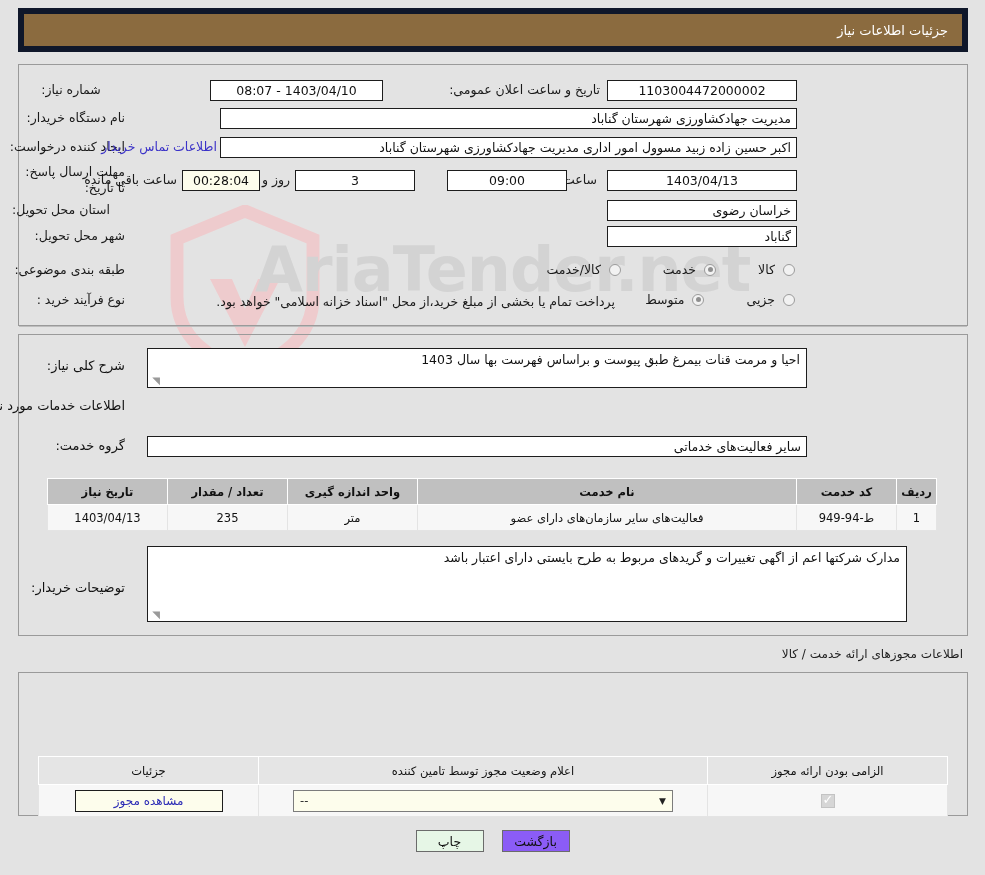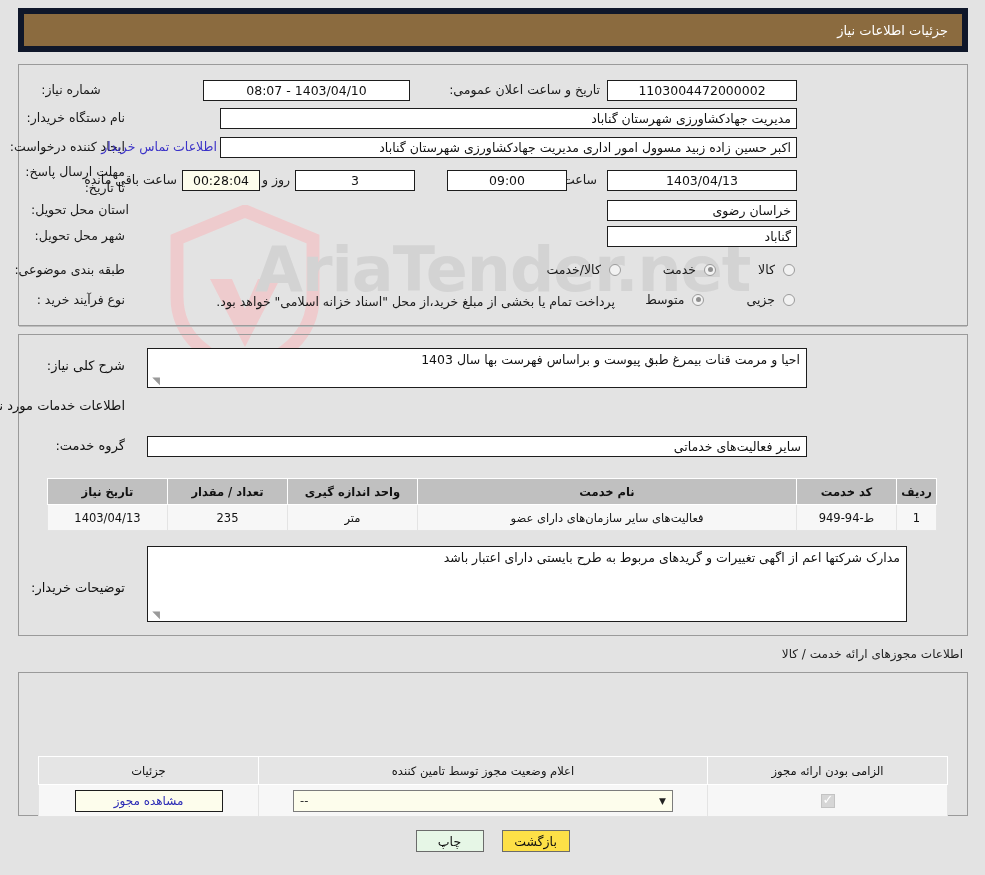--- a/index.html
+++ b/index.html
@@ -263,21 +263,21 @@
     height: 22px;
     min-width: 68px;
     border: 1px solid #6b6b6b;
     display: inline-flex;
     align-items: center;
     justify-content: center;
     cursor: pointer;
     color: #111;
   }
   .btn.print  { background: #e6f6e6; }
-  .btn.back   { background: #fde047; }
+  .btn.back   { background: #8b5cf6; }
 
   .divider {
     position: absolute;
     left: 19px;
     width: 948px;
     height: 0;
     border-top: 1px solid #bdbdbd;
     z-index: 2;
   }
 </style>
@@ -303,21 +303,21 @@
   <div class="panel" id="panel-bot"></div>
 
   <div class="frow" style="right:860px; top:82px; width:108px; justify-content:center;">
     <span class="lbl">شماره نیاز:</span>
   </div>
   <div class="inp center" style="position:absolute; right:188px; top:80px; width:190px; z-index:3;">1103004472000002</div>
 
   <div class="frow" style="right:385px; top:82px;">
     <span class="lbl">تاریخ و ساعت اعلان عمومی:</span>
   </div>
-  <div class="inp center" style="position:absolute; right:575px; top:80px; width:207px; z-index:3;">1403/04/10 - 08:07</div>
+  <div class="inp center" style="position:absolute; right:602px; top:80px; width:173px; z-index:3;">1403/04/10 - 08:07</div>
 
   <div class="frow" style="right:860px; top:110px;">
     <span class="lbl">نام دستگاه خریدار:</span>
   </div>
   <div class="inp" style="position:absolute; right:188px; top:108px; width:577px; z-index:3;">مدیریت جهادکشاورزی شهرستان گناباد</div>
 
   <div class="frow" style="right:860px; top:139px;">
     <span class="lbl">ایجاد کننده درخواست:</span>
   </div>
   <div class="inp" style="position:absolute; right:188px; top:137px; width:577px; z-index:3;">اکبر حسین زاده زبید مسوول امور اداری مدیریت جهادکشاورزی شهرستان گناباد</div>
@@ -330,21 +330,21 @@
 
   <span class="lbl2" style="position:absolute; right:388px; top:172px; z-index:3;">ساعت</span>
   <div class="inp center" style="position:absolute; right:418px; top:170px; width:120px; z-index:3;">09:00</div>
 
   <div class="inp center" style="position:absolute; right:570px; top:170px; width:120px; z-index:3;">3</div>
   <span class="lbl2" style="position:absolute; right:695px; top:172px; z-index:3;">روز و</span>
 
   <div class="inp center yellow" style="position:absolute; right:725px; top:170px; width:78px; z-index:3;">00:28:04</div>
   <span class="lbl2" style="position:absolute; right:808px; top:172px; z-index:3;">ساعت باقی مانده</span>
 
-  <div class="frow" style="right:856px; top:202px;">
+  <div class="frow" style="right:875px; top:202px;">
     <span class="lbl">استان محل تحویل:</span>
   </div>
   <div class="inp" style="position:absolute; right:188px; top:200px; width:190px; z-index:3;">خراسان رضوی</div>
 
   <div class="frow" style="right:860px; top:228px;">
     <span class="lbl">شهر محل تحویل:</span>
   </div>
   <div class="inp" style="position:absolute; right:188px; top:226px; width:190px; z-index:3;">گناباد</div>
 
   <div class="frow" style="right:860px; top:262px;">

